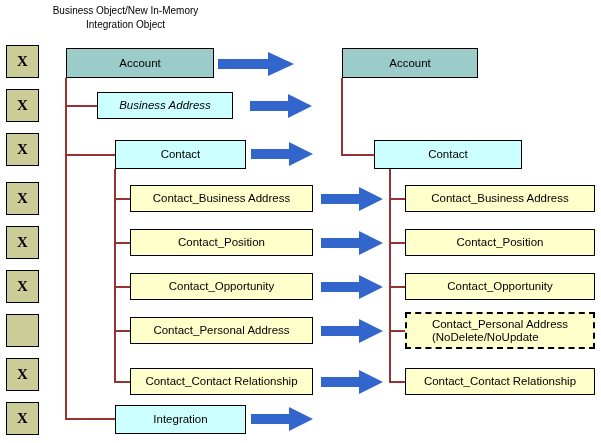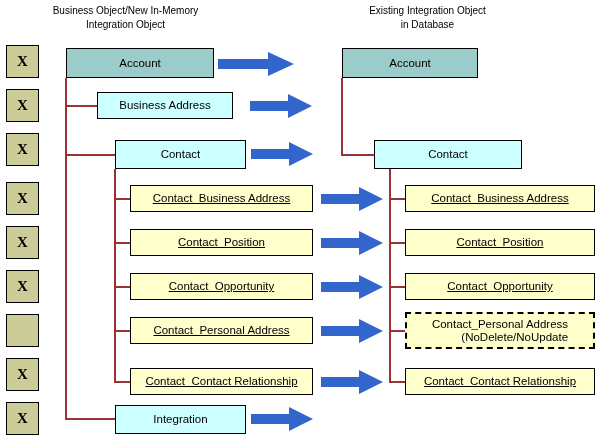--- a/index.html
+++ b/index.html
@@ -27,27 +27,27 @@
   }
   .node {
     position: absolute;
     box-sizing: border-box;
     border: 1.5px solid #000000;
     font-size: 11.5px;
     color: #000000;
     display: flex;
     align-items: center;
     justify-content: center;
-    text-align: right;
+    text-align: left;
     line-height: 13px;
     white-space: pre-line;
   }
   .node.teal   { background: #9cccca; }
   .node.cyan   { background: #ccffff; }
-  .node.yellow { background: #ffffcc; text-decoration: underline; }
+  .node.yellow { background: #ffffcc; }
   .node.dashed { border: 2px dashed #000000; background: #ffffcc; }
   .marker {
     position: absolute;
     box-sizing: border-box;
     border: 1.5px solid #000000;
     background: #cccc99;
     display: flex;
     align-items: center;
     justify-content: center;
     font-size: 15px;
@@ -63,22 +63,20 @@
     position: absolute;
   }
 </style>
 </head>
 <body>
 
 <div id="canvas">
 
   <div class="hdr" style="left:18px; top:4px; width:215px;">Business Object/New In-Memory
 Integration Object</div>
-  <div class="hdr" style="left:320px; top:4px; width:215px;">Existing Integration Object
-in Database</div>
 
   <div class="marker" style="left:6px; top:45px; width:33px; height:33px;">X</div>
   <div class="marker" style="left:6px; top:89px; width:33px; height:33px;">X</div>
   <div class="marker" style="left:6px; top:133px; width:33px; height:33px;">X</div>
   <div class="marker" style="left:6px; top:182px; width:33px; height:33px;">X</div>
   <div class="marker" style="left:6px; top:226px; width:33px; height:33px;">X</div>
   <div class="marker" style="left:6px; top:270px; width:33px; height:33px;">X</div>
   <div class="marker" style="left:6px; top:314px; width:33px; height:33px;"></div>
   <div class="marker" style="left:6px; top:358px; width:33px; height:33px;">X</div>
   <div class="marker" style="left:6px; top:402px; width:33px; height:33px;">X</div>
@@ -89,21 +87,21 @@
   <div class="conn" style="left:65px; top:418px; width:50px; height:1.5px;"></div>
 
   <div class="conn" style="left:114px; top:169px; width:1.5px; height:213px;"></div>
   <div class="conn" style="left:114px; top:198px; width:16px; height:1.5px;"></div>
   <div class="conn" style="left:114px; top:242px; width:16px; height:1.5px;"></div>
   <div class="conn" style="left:114px; top:286px; width:16px; height:1.5px;"></div>
   <div class="conn" style="left:114px; top:330px; width:16px; height:1.5px;"></div>
   <div class="conn" style="left:114px; top:381px; width:16px; height:1.5px;"></div>
 
   <div class="node teal" style="left:66px; top:48px; width:148px; height:30px;">Account</div>
-  <div class="node cyan" style="left:97px; top:92px; width:136px; height:27px;">Business Address</div>
+  <div class="node cyan" style="left:97px; top:92px; width:136px; height:27px;font-style:italic;">Business Address</div>
   <div class="node cyan" style="left:115px; top:140px; width:131px; height:29px;">Contact</div>
   <div class="node yellow" style="left:130px; top:185px; width:183px; height:27px;">Contact_Business Address</div>
   <div class="node yellow" style="left:130px; top:229px; width:183px; height:27px;">Contact_Position</div>
   <div class="node yellow" style="left:130px; top:273px; width:183px; height:27px;">Contact_Opportunity</div>
   <div class="node yellow" style="left:130px; top:317px; width:183px; height:27px;">Contact_Personal Address</div>
   <div class="node yellow" style="left:130px; top:368px; width:183px; height:27px;">Contact_Contact Relationship</div>
   <div class="node cyan" style="left:115px; top:405px; width:131px; height:29px;">Integration</div>
 
   <div class="conn" style="left:341px; top:78px; width:1.5px; height:76px;"></div>
   <div class="conn" style="left:341px; top:154px; width:33px; height:1.5px;"></div>

